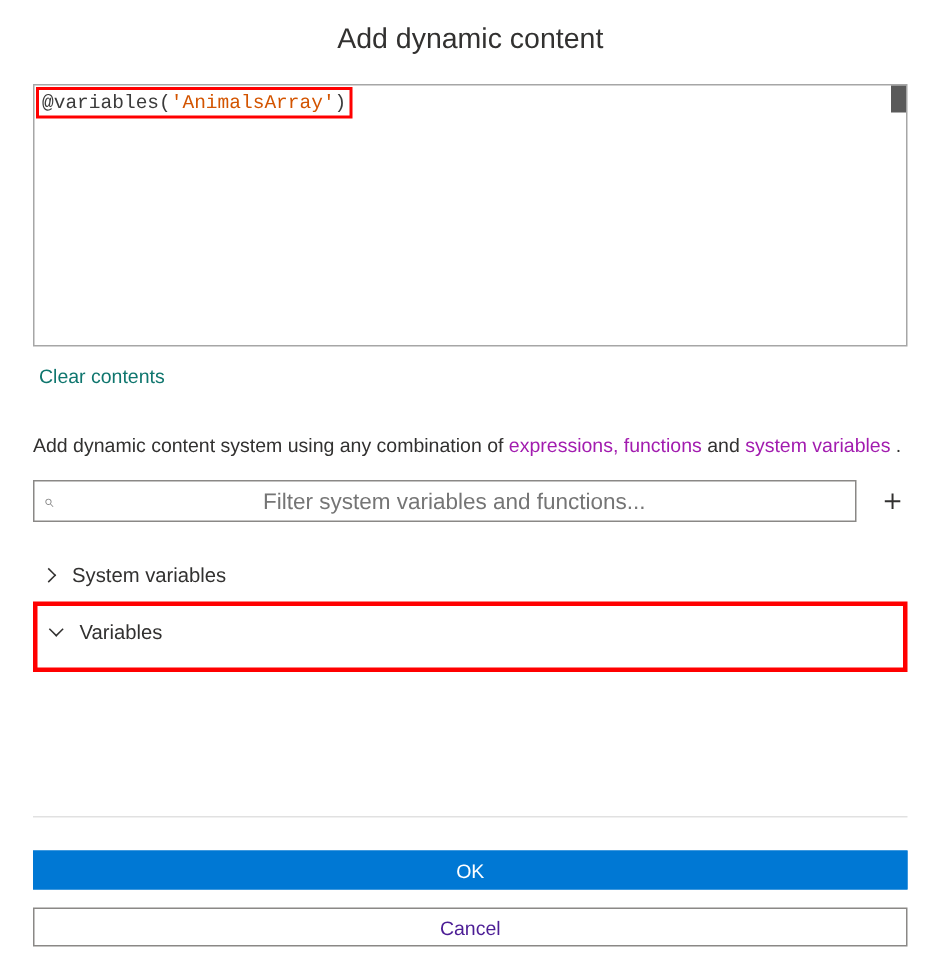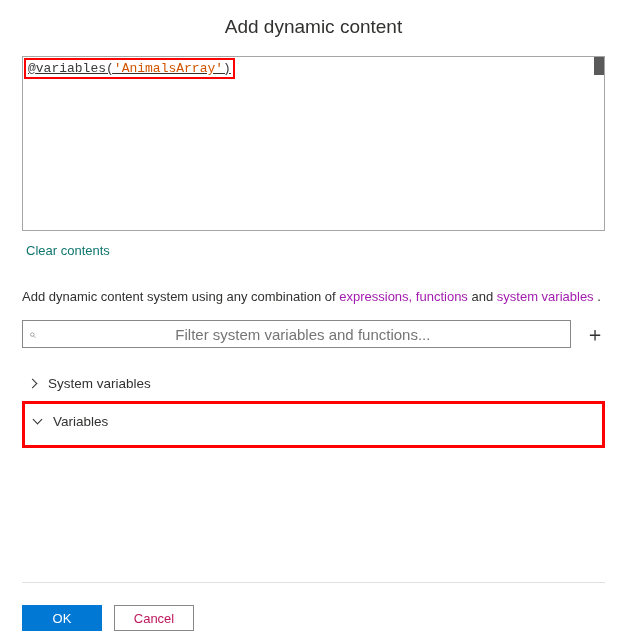--- a/index.html
+++ b/index.html
@@ -30,21 +30,20 @@
       position: absolute;
       top: 1px; left: 1px;
       border: 2px solid #ff0000;
       padding: 1px 2px 1px 2px;
       line-height: 14px;
     }
     .editor-line {
       font-family: Consolas, "Courier New", monospace;
       font-size: 13px;
       white-space: pre;
-      text-decoration: underline;
     }
     .tok-at   { color: #3b3b3b; }
     .tok-func { color: #3b3b3b; }
     .tok-str  { color: #d35400; }
     .tok-par  { color: #3b3b3b; }
     .editor-scrollbar-track {
       position: absolute;
       top: 0; right: 0;
       width: 10px; height: 18px;
       background: #5a5a5a;
@@ -140,37 +139,38 @@
     }
     .button-bar {
       position: absolute;
       left: 22px;
       bottom: 12px;
       display: flex;
       gap: 12px;
       border-top: 1px solid #e1e1e1;
       padding-top: 22px;
       width: calc(100% - 44px);
+      flex-direction: column;
     }
     .btn {
       min-width: 80px;
       height: 26px;
       font-size: 13px;
       padding: 0 16px;
       cursor: pointer;
       border: 1px solid transparent;
     }
     .btn-primary {
       background: #0078d4;
       color: #fff;
       border-color: #0078d4;
     }
     .btn-secondary {
       background: #fff;
-      color: #be185d;
+      color: #4c1d95;
       border: 1px solid #8a8886;
     }
   </style>
 </head>
 <body>
 
 
 
 <h2 class="title">Add dynamic content</h2>
 

